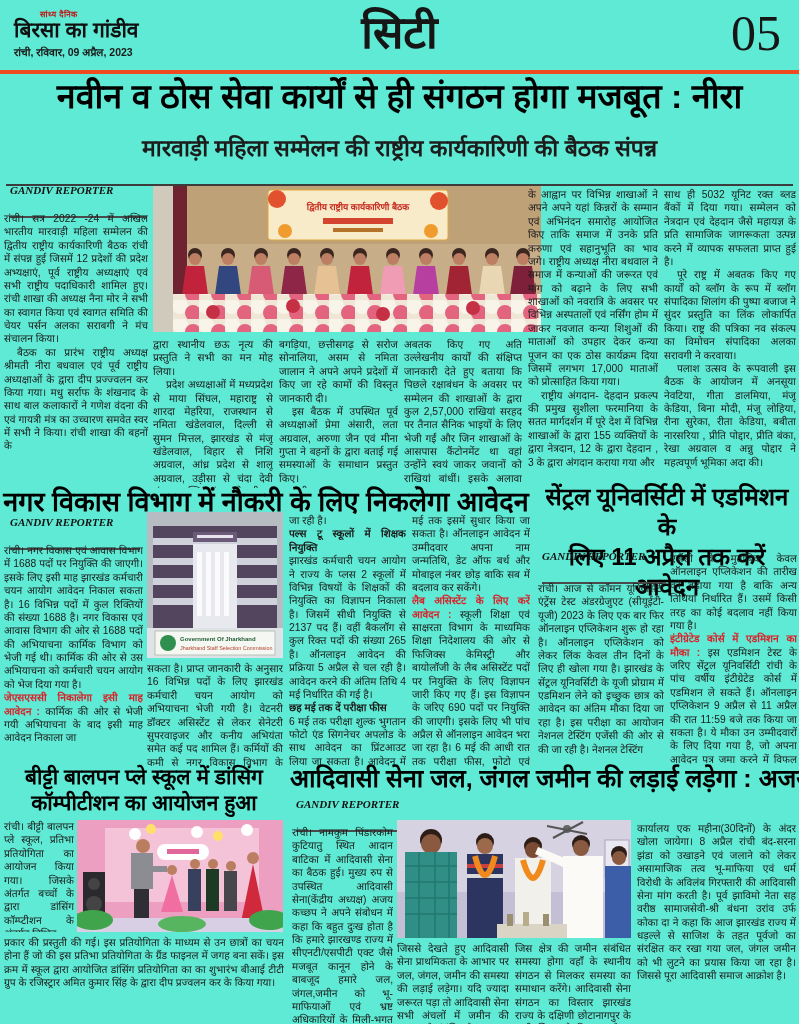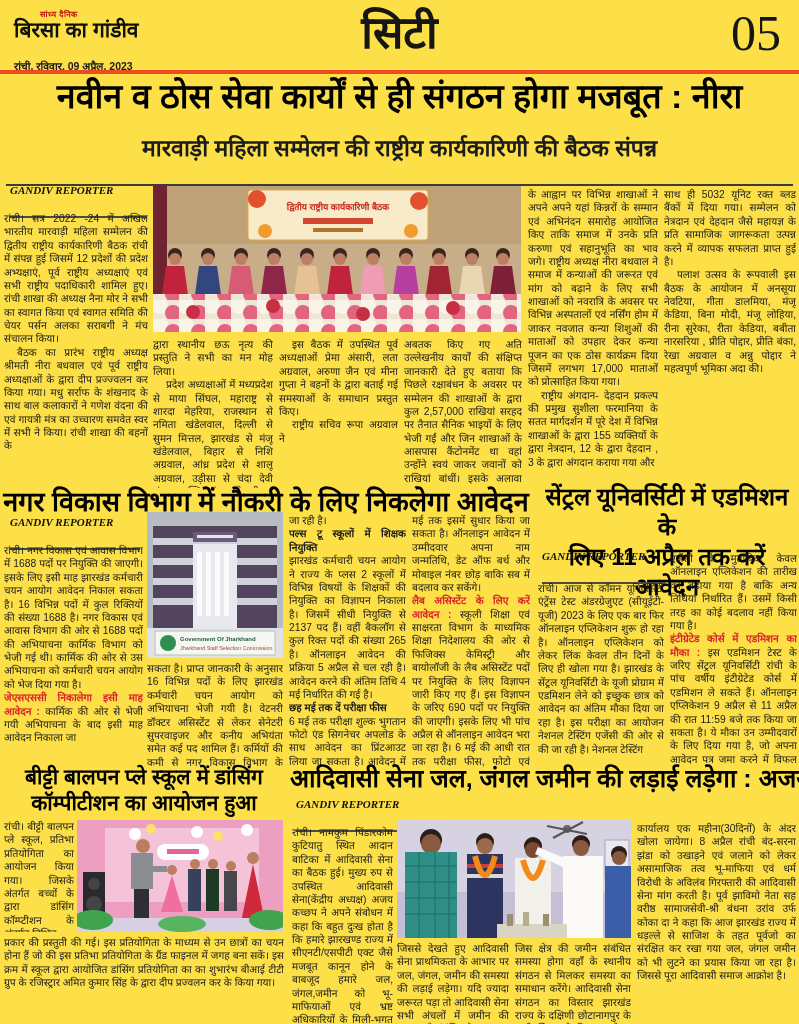--- a/index.html
+++ b/index.html
@@ -1,23 +1,23 @@
 <!DOCTYPE html>
 <html lang="hi"><head>
 <meta charset="utf-8">
 <style>
   html,body{margin:0;padding:0;background:#e8e8e4;}
-  .page{position:relative;width:799px;height:1024px;margin:0 auto;background:#fde047;
+  .page{position:relative;width:799px;height:1024px;margin:0 auto;background:#5eead4;
         font-family:"Liberation Sans","DejaVu Sans",sans-serif;color:#161616;
         outline:1px solid #cfcfcb;overflow:hidden;}
   .abs{position:absolute;}
   
   .tagline{font-size:8px;font-weight:bold;color:#c40f0f;letter-spacing:.5px;}
   .paper-title{font-size:21px;font-weight:bold;color:#101010;line-height:1.05;}
-  .dateline{font-size:10.5px;font-weight:bold;color:#1a1a1a;margin-top:18px;}
+  .dateline{font-size:10.5px;font-weight:bold;color:#1a1a1a;margin-top:4px;}
   .section-title{font-size:45px;font-weight:bold;text-align:center;line-height:1;}
   .page-number{font-family:"Liberation Serif","DejaVu Serif",serif;font-size:50px;line-height:1;}
   .red-rule{background:#ef4a20;height:4px;left:0;right:0;}
   
   .headline{font-weight:bold;color:#000;text-align:center;}
   .subheadline{font-weight:bold;color:#1c1c1c;text-align:center;border-bottom:2.5px solid #3c3c3c;padding-bottom:21px;}
   .byline{font-family:"Liberation Serif","DejaVu Serif",serif;font-style:italic;font-weight:bold;
           font-size:11px;color:#111;border-bottom:2px solid #4a4a4a;padding-bottom:20px;}
   
   .col{overflow:hidden;}
@@ -40,21 +40,21 @@
   </div>
   <div class="abs section-title" style="left:0;right:0;top:10px;">सिटी</div>
   <div class="abs page-number" style="right:18px;top:8px;">05</div>
   <div class="abs red-rule" style="top:70px;"></div>
 
   <div>
     <div class="abs headline" style="left:4px;right:4px;top:77px;font-size:34px;line-height:1.12;white-space:nowrap;text-align:center;">नवीन व ठोस सेवा कार्यों से ही संगठन होगा मजबूत : नीरा</div>
     <div class="abs subheadline" style="left:6px;right:6px;top:131px;font-size:23px;">मारवाड़ी महिला सम्मेलन की राष्ट्रीय कार्यकारिणी की बैठक संपन्न</div>
     <div class="abs byline" style="left:10px;top:184px;width:136px;">GANDIV REPORTER</div>
 
-    <div class="photo" style="left:153px;top:186px;width:368px;height:146px;" aria-label="मंच पर लाल-गुलाबी साड़ियों में महिला पदाधिकारी, फूलों से सजी मेज">
+    <div class="photo" style="left:153px;top:186px;width:368px;height:146px;padding-left:20px;" aria-label="मंच पर लाल-गुलाबी साड़ियों में महिला पदाधिकारी, फूलों से सजी मेज">
       <svg width="368" height="146" viewBox="0 0 368 146">
         <defs>
           <pattern id="flowers" width="26" height="19" patternUnits="userSpaceOnUse">
             <rect width="26" height="19" fill="#efe6d6"></rect>
             <circle cx="7" cy="6" r="8" fill="#f8f4ea"></circle>
             <circle cx="20" cy="13" r="8" fill="#e2647e"></circle>
           </pattern>
         </defs>
         <rect width="368" height="146" fill="#c8ad89"></rect>
         <rect width="368" height="58" fill="#bfa178"></rect>
@@ -112,32 +112,34 @@
 
     <div class="abs col" style="left:4px;top:212px;width:144px;height:276px;">
       <p>रांची। सत्र 2022 -24 में अखिल भारतीय मारवाड़ी महिला सम्मेलन की द्वितीय राष्ट्रीय कार्यकारिणी बैठक रांची में संपन्न हुई जिसमें 12 प्रदेशों की प्रदेश अभ्यक्षाएं, पूर्व राष्ट्रीय अध्यक्षाएं एवं सभी राष्ट्रीय पदाधिकारी शामिल हुए। रांची शाखा की अध्यक्ष नैना मोर ने सभी का स्वागत किया एवं स्वागत समिति की चेयर पर्सन अलका सराबगी ने मंच संचालन किया।</p>
       <p class="ind">बैठक का प्रारंभ राष्ट्रीय अध्यक्ष श्रीमती नीरा बधवाल एवं पूर्व राष्ट्रीय अध्यक्षाओं के द्वारा दीप प्रज्ज्वलन कर किया गया। मधु सर्राफ के शंखनाद के साथ बाल कलाकारों ने गणेश वंदना की एवं गायत्री मंत्र का उच्चारण समवेत स्वर में सभी ने किया। रांची शाखा की बहनों के</p>
     </div>
     <div class="abs col" style="left:153px;top:338px;width:120px;height:150px;">
       <p>द्वारा स्थानीय छऊ नृत्य की प्रस्तुति ने सभी का मन मोह लिया।</p>
       <p class="ind">प्रदेश अध्यक्षाओं में मध्यप्रदेश से माया सिंघल, महाराष्ट्र से शारदा मेहरिया, राजस्थान से नमिता खंडेलवाल, दिल्ली से सुमन मित्तल, झारखंड से मंजू खंडेलवाल, बिहार से निशि अग्रवाल, आंध्र प्रदेश से शालू अग्रवाल, उड़ीसा से चंदा देवी संतुका, पश्चिम बंगाल से बबीता</p>
     </div>
     <div class="abs col" style="left:279px;top:338px;width:119px;height:150px;">
+      <p>बगड़िया, छत्तीसगढ़ से सरोज सोनालिया, असम से नमिता जालान ने अपने अपने प्रदेशों में किए जा रहे कामों की विस्तृत जानकारी दी।</p>
       <p class="ind">इस बैठक में उपस्थित पूर्व अध्यक्षाओं प्रेमा अंसारी, लता अग्रवाल, अरुणा जैन एवं मीना गुप्ता ने बहनों के द्वारा बताई गई समस्याओं के समाधान प्रस्तुत किए।</p>
       <p class="ind">राष्ट्रीय सचिव रूपा अग्रवाल ने</p>
     </div>
     <div class="abs col" style="left:404px;top:338px;width:118px;height:150px;">
       <p>अबतक किए गए अति उल्लेखनीय कार्यों की संक्षिप्त जानकारी देते हुए बताया कि पिछले रक्षाबंधन के अवसर पर सम्मेलन की शाखाओं के द्वारा कुल 2,57,000 राखियां सरहद पर तैनात सैनिक भाइयों के लिए भेजी गईं और जिन शाखाओं के आसपास कैंटोनमेंट था वहां उन्होंने स्वयं जाकर जवानों को राखियां बांधीं। इसके अलावा राष्ट्रीय अध्यक्ष</p>
     </div>
     <div class="abs col" style="left:528px;top:188px;width:130px;height:300px;">
       <p>के आह्वान पर विभिन्न शाखाओं ने अपने अपने यहां किन्नरों के सम्मान एवं अभिनंदन समारोह आयोजित किए ताकि समाज में उनके प्रति करुणा एवं सहानुभूति का भाव जगे। राष्ट्रीय अध्यक्ष नीरा बथवाल ने समाज में कन्याओं की जरूरत एवं मांग को बढ़ाने के लिए सभी शाखाओं को नवरात्रि के अवसर पर विभिन्न अस्पतालों एवं नर्सिंग होम में जाकर नवजात कन्या शिशुओं की माताओं को उपहार देकर कन्या पूजन का एक ठोस कार्यक्रम दिया जिसमें लगभग 17,000 माताओं को प्रोत्साहित किया गया।</p>
       <p class="ind">राष्ट्रीय अंगदान- देहदान प्रकल्प की प्रमुख सुशीला फरमानिया के सतत मार्गदर्शन में पूरे देश में विभिन्न शाखाओं के द्वारा 155 व्यक्तियों के द्वारा नेत्रदान, 12 के द्वारा देहदान , 3 के द्वारा अंगदान कराया गया और</p>
     </div>
     <div class="abs col" style="left:664px;top:188px;width:132px;height:300px;">
       <p>साथ ही 5032 यूनिट रक्त ब्लड बैंकों में दिया गया। सम्मेलन को नेत्रदान एवं देहदान जैसे महायज्ञ के प्रति सामाजिक जागरूकता उत्पन्न करने में व्यापक सफलता प्राप्त हुई है।</p>
+      <p class="ind">पूरे राष्ट्र में अबतक किए गए कार्यों को ब्लॉग के रूप में ब्लॉग संपादिका शिलांग की पुष्पा बजाज ने सुंदर प्रस्तुति का लिंक लोकार्पित किया। राष्ट्र की पत्रिका नव संकल्प का विमोचन संपादिका अलका सरावगी ने करवाया।</p>
       <p class="ind">पलाश उत्सव के रूपवाली इस बैठक के आयोजन में अनसूया नेवटिया, गीता डालमिया, मंजू केडिया, बिना मोदी, मंजू लोहिया, रीना सुरेका, रीता केडिया, बबीता नारसरिया , प्रीति पोद्दार, प्रीति बंका, रेखा अग्रवाल व अन्नु पोद्दार ने महत्वपूर्ण भूमिका अदा की।</p>
     </div>
   </div>
 
   <div>
     <div class="abs headline" style="left:0;top:482px;width:532px;font-size:27px;white-space:nowrap;">नगर विकास विभाग में नौकरी के लिए निकलेगा आवेदन</div>
     <div class="abs byline" style="left:10px;top:516px;width:130px;">GANDIV REPORTER</div>
 
     <div class="photo" style="left:147px;top:512px;width:136px;height:146px;" aria-label="झारखंड कर्मचारी चयन आयोग भवन">
       <svg width="136" height="146" viewBox="0 0 136 146">

